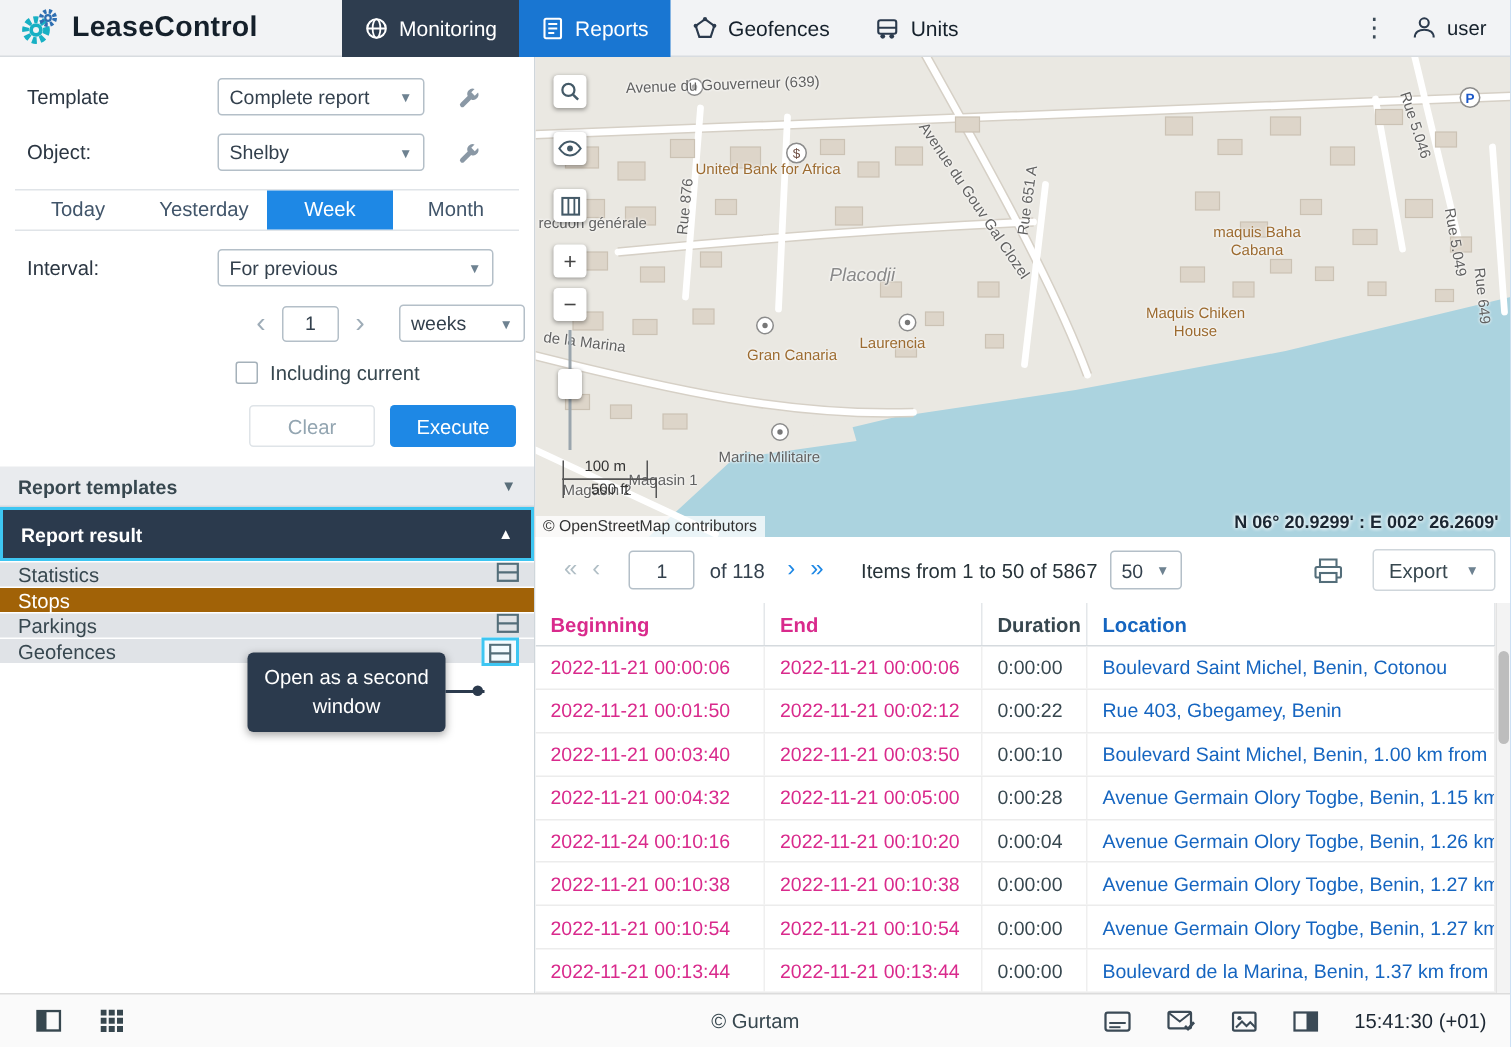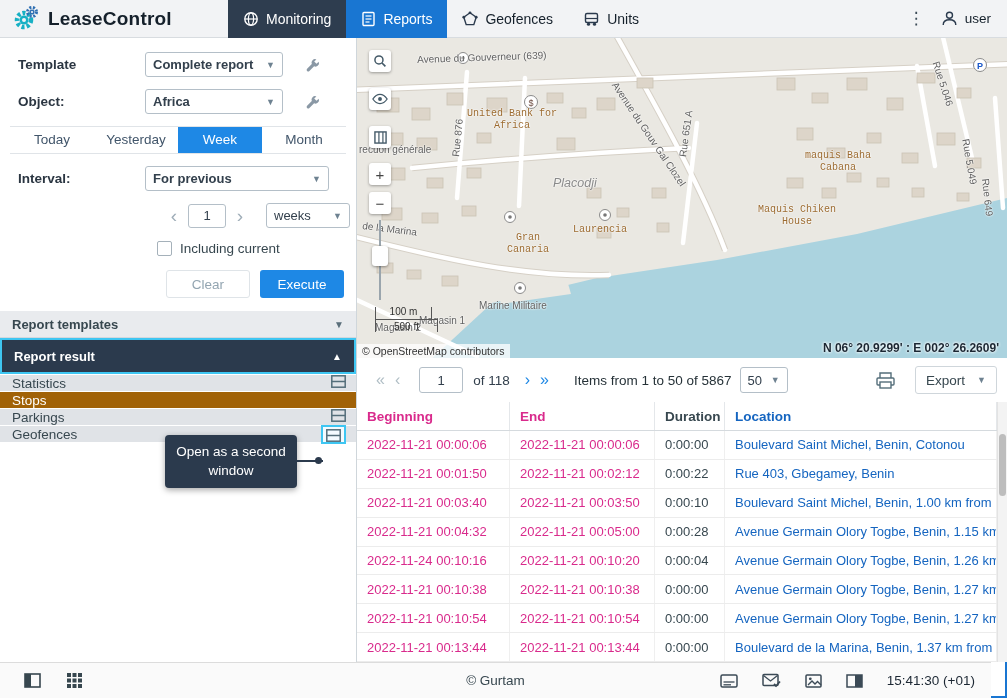--- a/index.html
+++ b/index.html
@@ -16,21 +16,21 @@
               font-size:14px; color:#15202b; cursor:default; }
   .nav-item.dark { background:#2e3d4f; color:#fff; }
   .nav-item.active { background:#1976d2; color:#fff; }
   .topbar-spacer { flex:1; }
   .kebab { font-size:17px; color:#3b4a56; padding:0 16px; }
   .user-block { display:flex; align-items:center; gap:7px; padding-right:16px; font-size:13.5px; color:#15202b; }
 
   
   .left-panel { position:absolute; top:38px; left:0; width:357px; bottom:36px; background:#fff;
                 border-right:1px solid #cfd6db; overflow:hidden; }
-  .form-row { display:flex; align-items:center; margin-top:12px;font-weight:bold; }
+  .form-row { display:flex; align-items:center; margin-top:12px; }
   .form-row.first { margin-top:14px; }
   .f-label { width:145px; padding-left:18px; font-size:13.5px; color:#2b3642; }
   .select { height:25px; border:1px solid #b4bfc8; border-radius:3px; background:#fff;
             display:flex; align-items:center; justify-content:space-between;
             padding:0 7px; font-size:13px; color:#33404d; }
   .sel-caret { font-size:9px; color:#6e8291; margin-left:6px; }
   .w138 { width:138px; } .w184 { width:184px; } .w84 { width:84px; }
   .wrench { margin-left:22px; display:flex; }
   .period-tabs { display:flex; margin:12px 10px 0 10px; border-top:1px solid #e0e4e8; border-bottom:1px solid #e0e4e8; }
   .ptab { flex:1; text-align:center; line-height:26px; font-size:13.5px; color:#41556a; }
@@ -64,21 +64,21 @@
              justify-content:center; text-align:center; line-height:1.35; z-index:20;
              box-shadow:0 2px 6px rgba(0,0,0,.35); padding:4px; }
   .tooltip-line { position:absolute; left:297px; top:422px; width:26px; height:2px; background:#2b3a4d; z-index:20; }
   .tooltip-dot { position:absolute; left:315px; top:419px; width:7px; height:7px; border-radius:50%; background:#2b3a4d; z-index:21; }
 
   
   .map { position:absolute; left:357px; top:38px; width:650px; height:320px; background:#eae8e2; overflow:hidden; }
   .map-labels { position:absolute; inset:0; pointer-events:none; }
   .mlabel { position:absolute; font-size:10px; color:#616161; white-space:nowrap;
             text-shadow:0 0 2px #fff, 0 0 2px #fff; transform-origin:0 0; }
-  .mlabel.poi { color:#9c6b30; white-space:normal; text-align:center; line-height:1.15;font-family:Liberation Mono, monospace; }
+  .mlabel.poi { color:#9c6b30; white-space:normal; text-align:center; line-height:1.15; }
   .mlabel.place { font-size:12.5px; font-style:italic; color:#8a8a8a; }
   .map-ctrl { position:absolute; left:12px; width:22px; height:22px; background:#fff; border-radius:3px;
               box-shadow:0 1px 3px rgba(0,0,0,.35); display:flex; align-items:center; justify-content:center;
               font-size:15px; color:#444; }
   .zoom-track { position:absolute; left:22px; top:182px; width:2px; height:80px; background:#9aa5ad; }
   .zoom-handle { position:absolute; left:15px; top:208px; width:16px; height:20px; background:#fff;
                  border-radius:3px; box-shadow:0 1px 3px rgba(0,0,0,.4); }
   .scale { position:absolute; left:18px; bottom:26px; font-size:10px; color:#333; }
   .scale .m { width:57px; border:1px solid #555; border-top:none; height:13px; text-align:center; line-height:10px; }
   .scale .ft { width:63px; border:1px solid #555; border-bottom:none; margin-top:-1px; height:13px; text-align:center; line-height:14px; }
@@ -109,21 +109,21 @@
             padding-left:10px; border-right:1px solid #e4e7ea; }
   .trow { display:flex; height:28.9px; border-bottom:1px solid #ececec; }
   .tcell { font-size:13px; display:flex; align-items:center; padding-left:10px; border-right:1px solid #efefef;
            white-space:nowrap; overflow:hidden; }
   .c0 { width:153px; color:#d92a8c; } .c1 { width:145px; color:#d92a8c; }
   .c2 { width:70px;  color:#37474f; } .c3 { width:272px; color:#1565c0; }
   .vscroll { position:absolute; right:0; top:402px; bottom:36px; width:10px; background:#f3f3f3; border-left:1px solid #e3e3e3; }
   .vthumb { position:absolute; left:1px; right:1px; top:32px; height:62px; background:#bdbdbd; border-radius:4px; }
 
   
-  .footer { position:absolute; left:0; right:16px; bottom:0; height:36px; background:#fafafa;
+  .footer { position:absolute; left:0; right:0; bottom:0; height:36px; background:#fafafa;
             border-top:1px solid #dcdcdc; display:flex; align-items:center; }
   .footer-left { display:flex; gap:26px; padding-left:24px; align-items:center; }
   .footer-center { position:absolute; left:0; right:0; text-align:center; font-size:13.5px; color:#37474f; pointer-events:none; }
   .footer-right { margin-left:auto; display:flex; align-items:center; gap:24px; padding-right:16px; }
   .f-time { font-size:13.5px; color:#1c2733; }
   .ficon { display:flex; }
 </style>
 </head>
 <body>
 
@@ -196,21 +196,21 @@
       </div>
       <span class="wrench">
         <svg width="16" height="16" viewBox="0 0 16 16">
             <path d="M13.7 4.7a3.5 3.5 0 0 1-4.6 4.6L4.4 14a1.6 1.6 0 0 1-2.3-2.3L6.8 7A3.5 3.5 0 0 1 11.4 2.4L9.2 4.5l2.3 2.3 2.2-2.1z" fill="#8a98a5"></path>
           </svg>
       </span>
     </div>
     <div class="form-row">
       <span class="f-label">Object:</span>
       <div class="select w138">
-        <span>Africa</span>
+        <span>Shelby</span>
         <span class="sel-caret">▼</span>
       </div>
       <span class="wrench">
         <svg width="16" height="16" viewBox="0 0 16 16">
             <path d="M13.7 4.7a3.5 3.5 0 0 1-4.6 4.6L4.4 14a1.6 1.6 0 0 1-2.3-2.3L6.8 7A3.5 3.5 0 0 1 11.4 2.4L9.2 4.5l2.3 2.3 2.2-2.1z" fill="#8a98a5"></path>
           </svg>
       </span>
     </div>
     <div class="period-tabs">
       <div class="ptab">Today</div>

